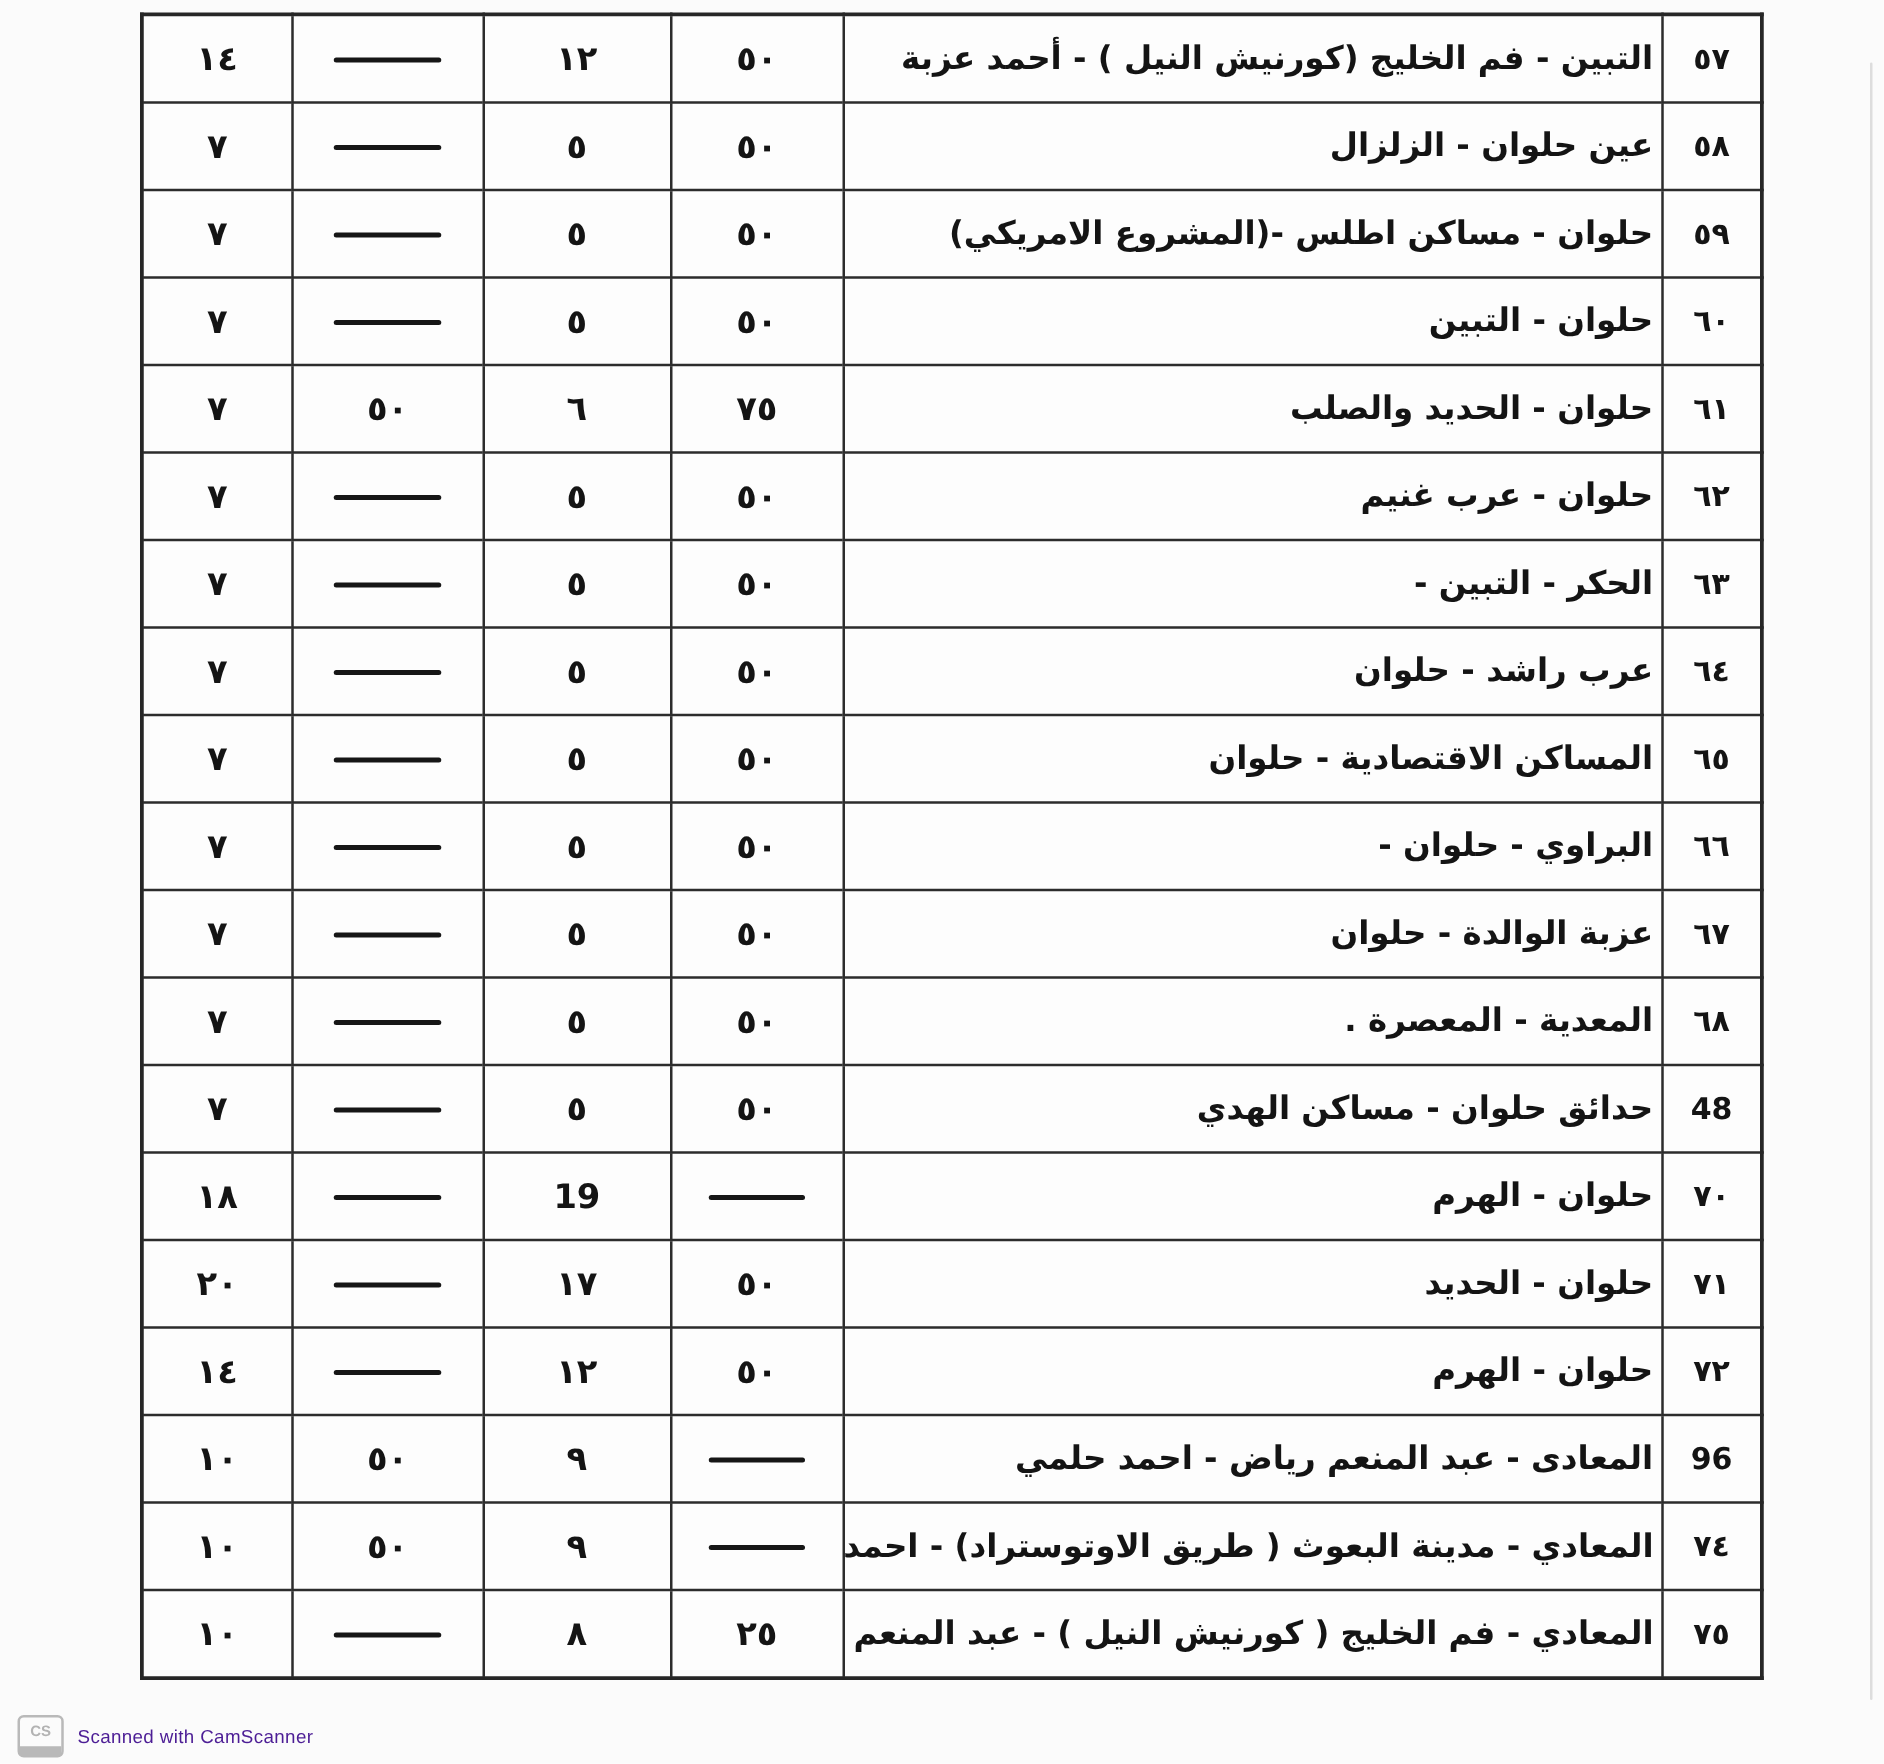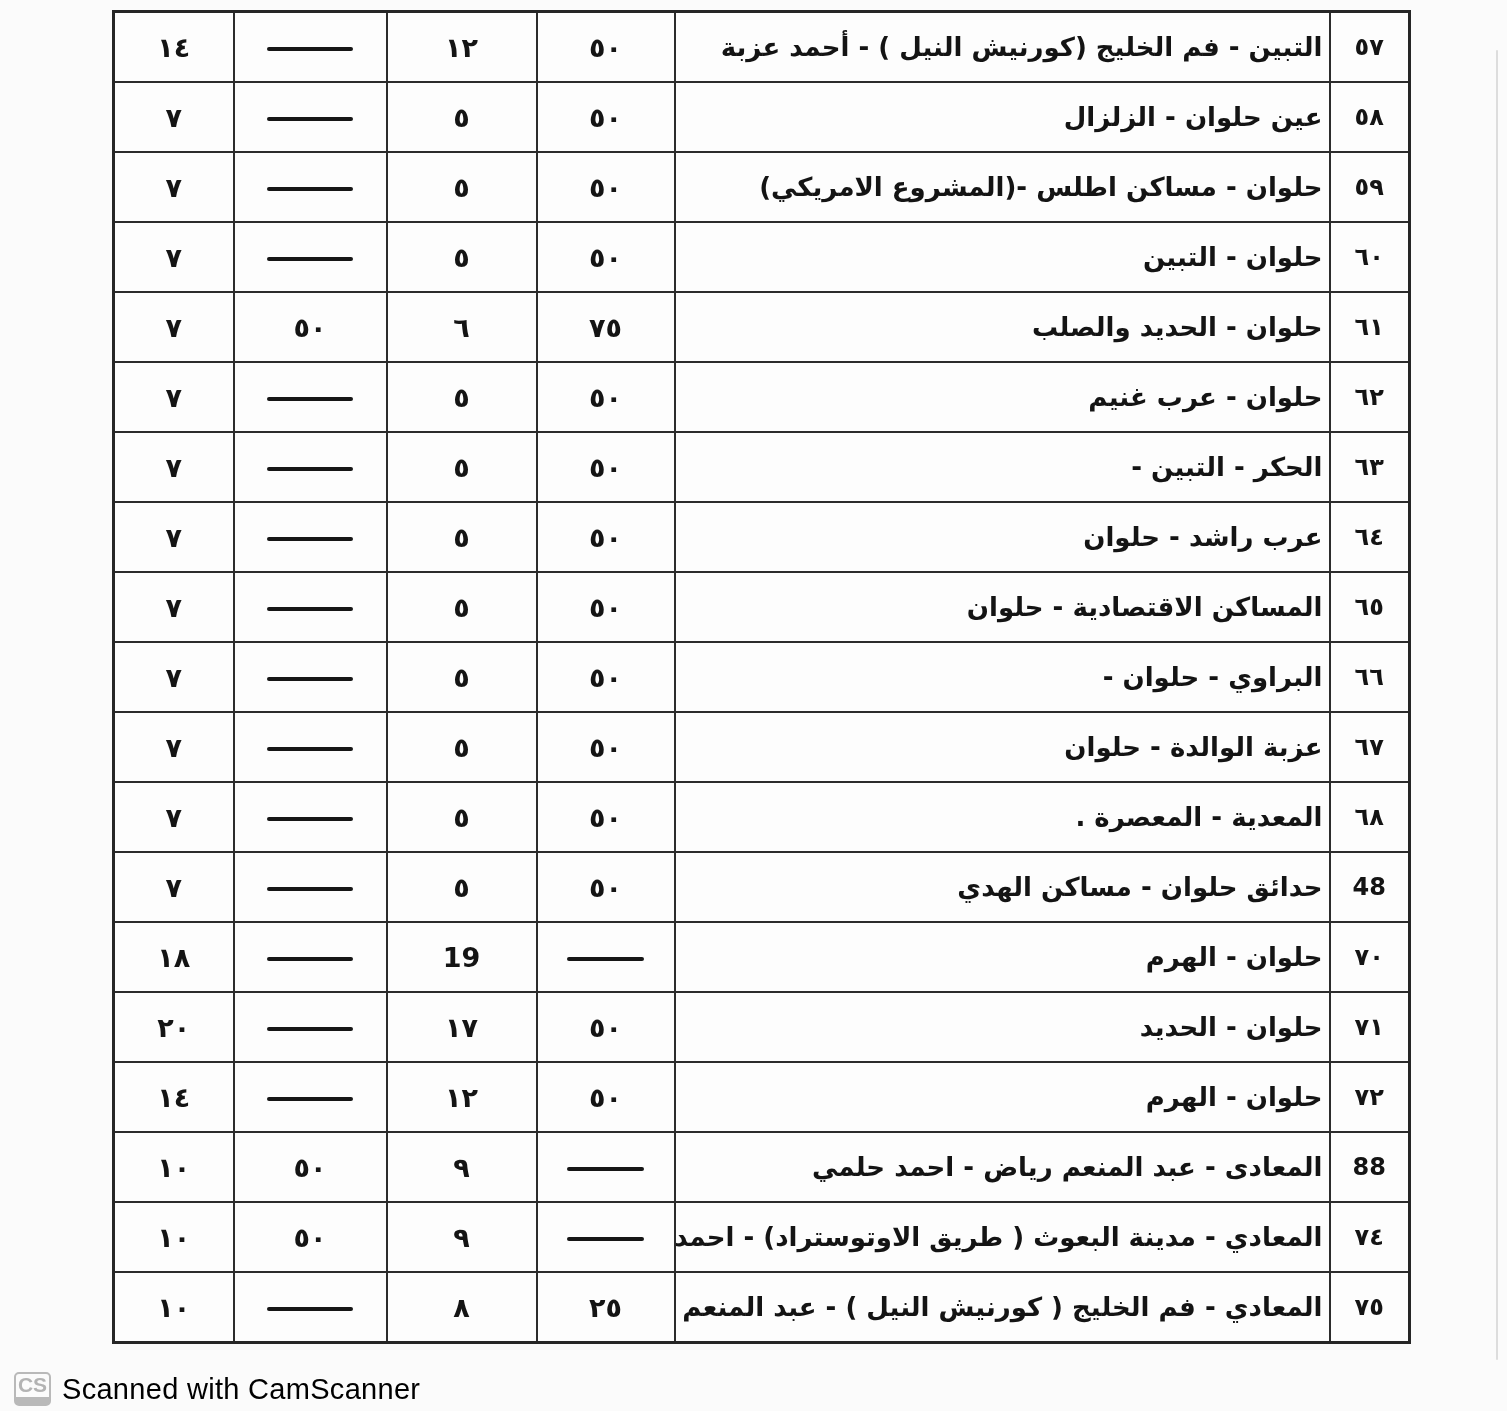--- a/index.html
+++ b/index.html
@@ -102,35 +102,35 @@
     position: relative;
     display: flex;
     align-items: flex-start;
     justify-content: center;
     background: #fbfbfb;
   }
   .cs-logo .cs-letters {
     color: #b3b3b3;
     font-family: "Liberation Sans", sans-serif;
     font-weight: bold;
-    font-size: 21px;
+    font-size: 12px;
     line-height: 22px;
   }
   .cs-logo .cs-tab {
     position: absolute;
     left: 0;
     right: 0;
     bottom: 0;
     height: 7px;
     background: #b9b9b9;
   }
   .cs-text {
-    color: #000000;
+    color: #4c1d95;
     font-family: "Liberation Sans", sans-serif;
-    font-size: 29px;
+    font-size: 15px;
     letter-spacing: 0.3px;
   }
 </style>
 </head>
 <body>
 
 <div class="paper-edge"></div>
 
 <div class="table-wrap">
   <table class="routes" dir="rtl">
@@ -281,21 +281,21 @@
   <tr>
     <td class="cell-no">٧٢</td>
     <td class="cell-name">حلوان - الهرم</td>
     <td class="cell-num">٥٠</td>
     <td class="cell-num">١٢</td>
     <td class="cell-num"><span class="dash"></span></td>
     <td class="cell-num">١٤</td>
   </tr>
 
   <tr>
-    <td class="cell-no">88</td>
+    <td class="cell-no">96</td>
     <td class="cell-name">المعادى - عبد المنعم رياض - احمد حلمي</td>
     <td class="cell-num"><span class="dash"></span></td>
     <td class="cell-num">٩</td>
     <td class="cell-num">٥٠</td>
     <td class="cell-num">١٠</td>
   </tr>
 
   <tr>
     <td class="cell-no">٧٤</td>
     <td class="cell-name">المعادي - مدينة البعوث ( طريق الاوتوستراد) - احمد حلمي</td>

